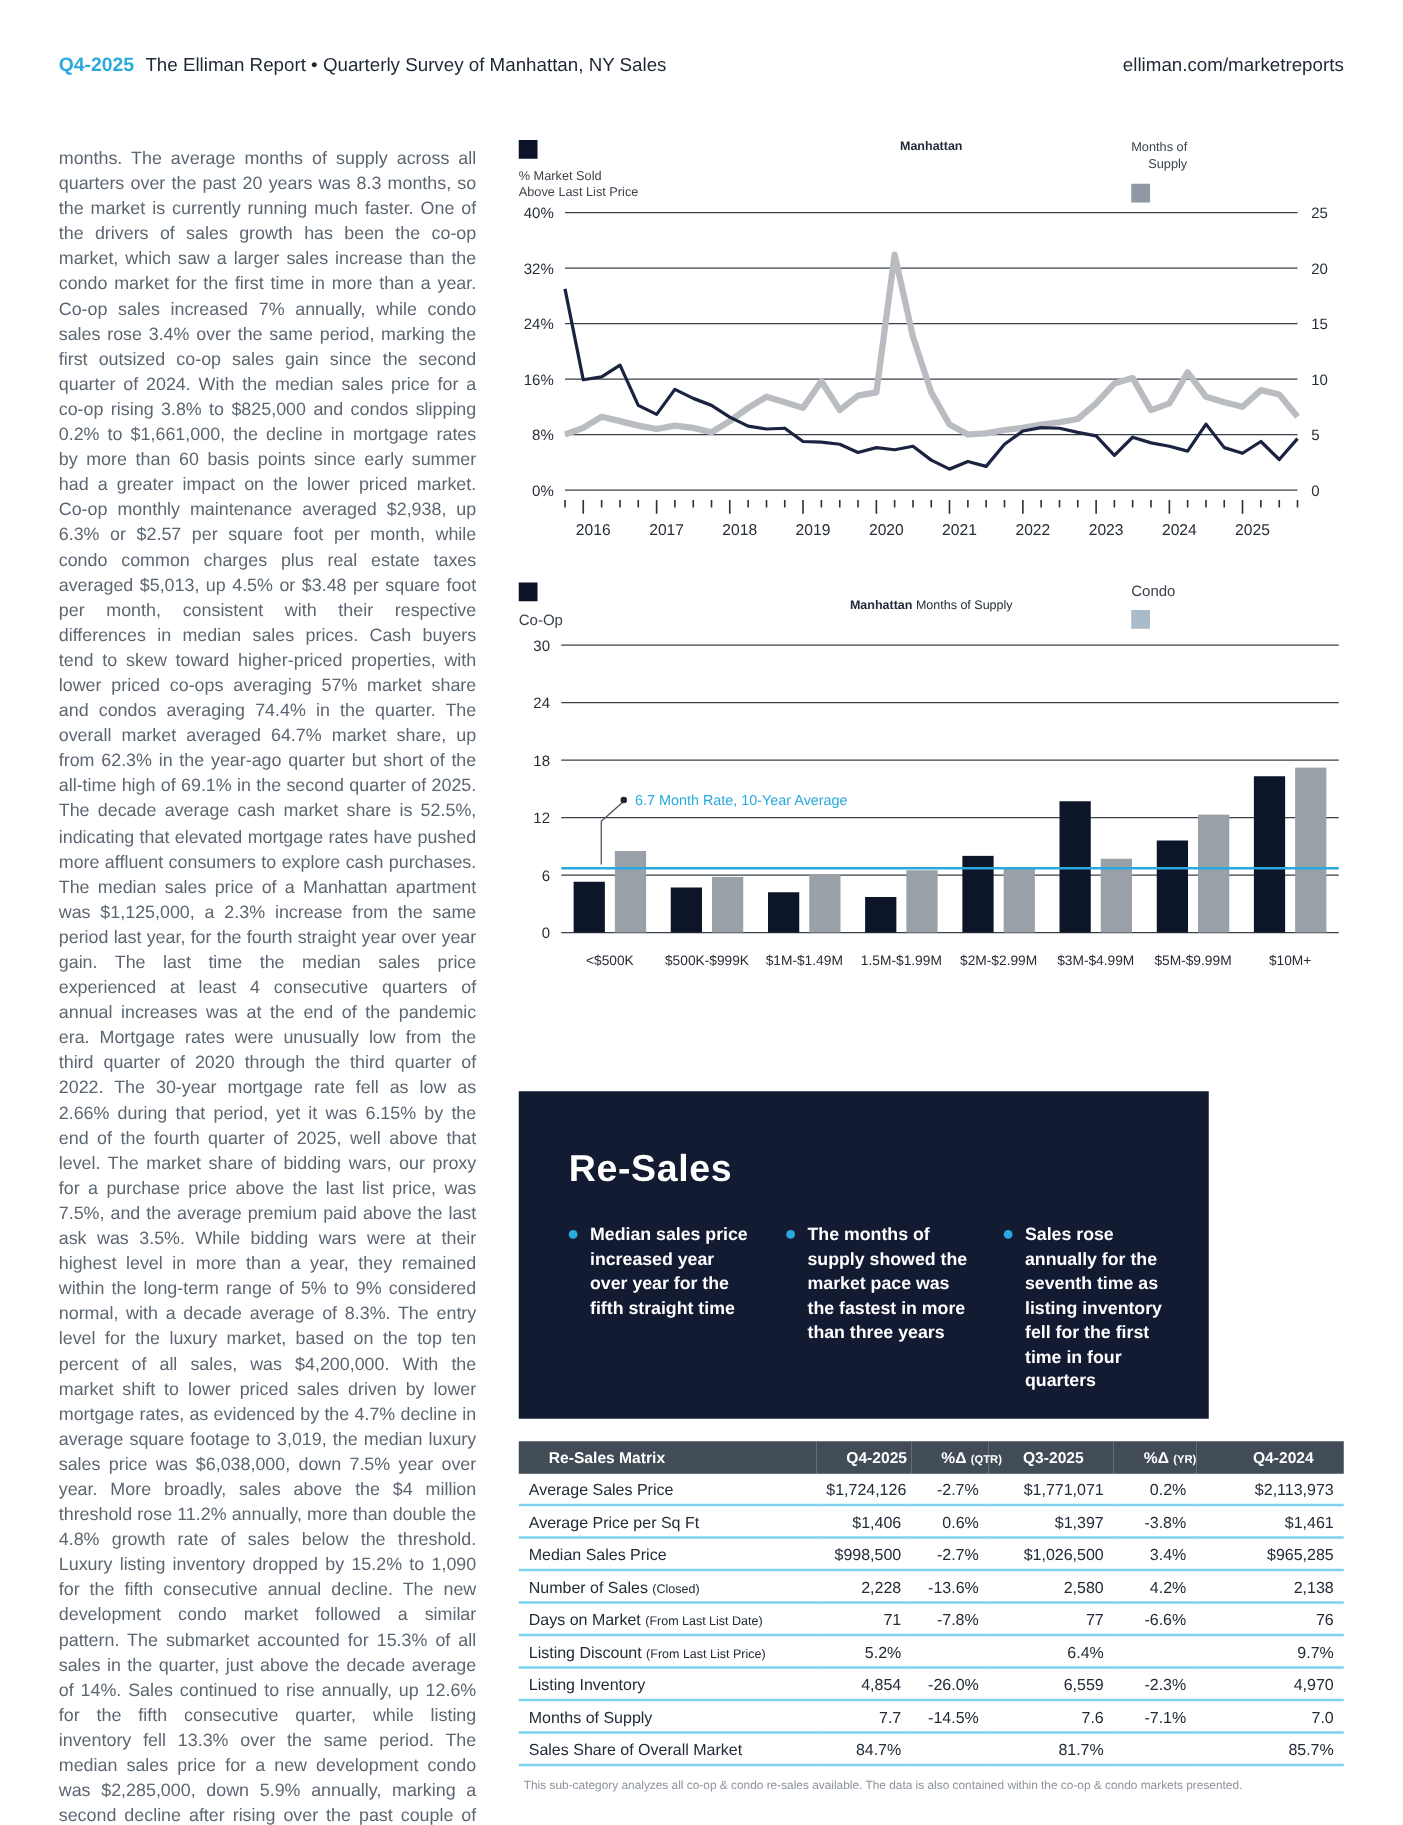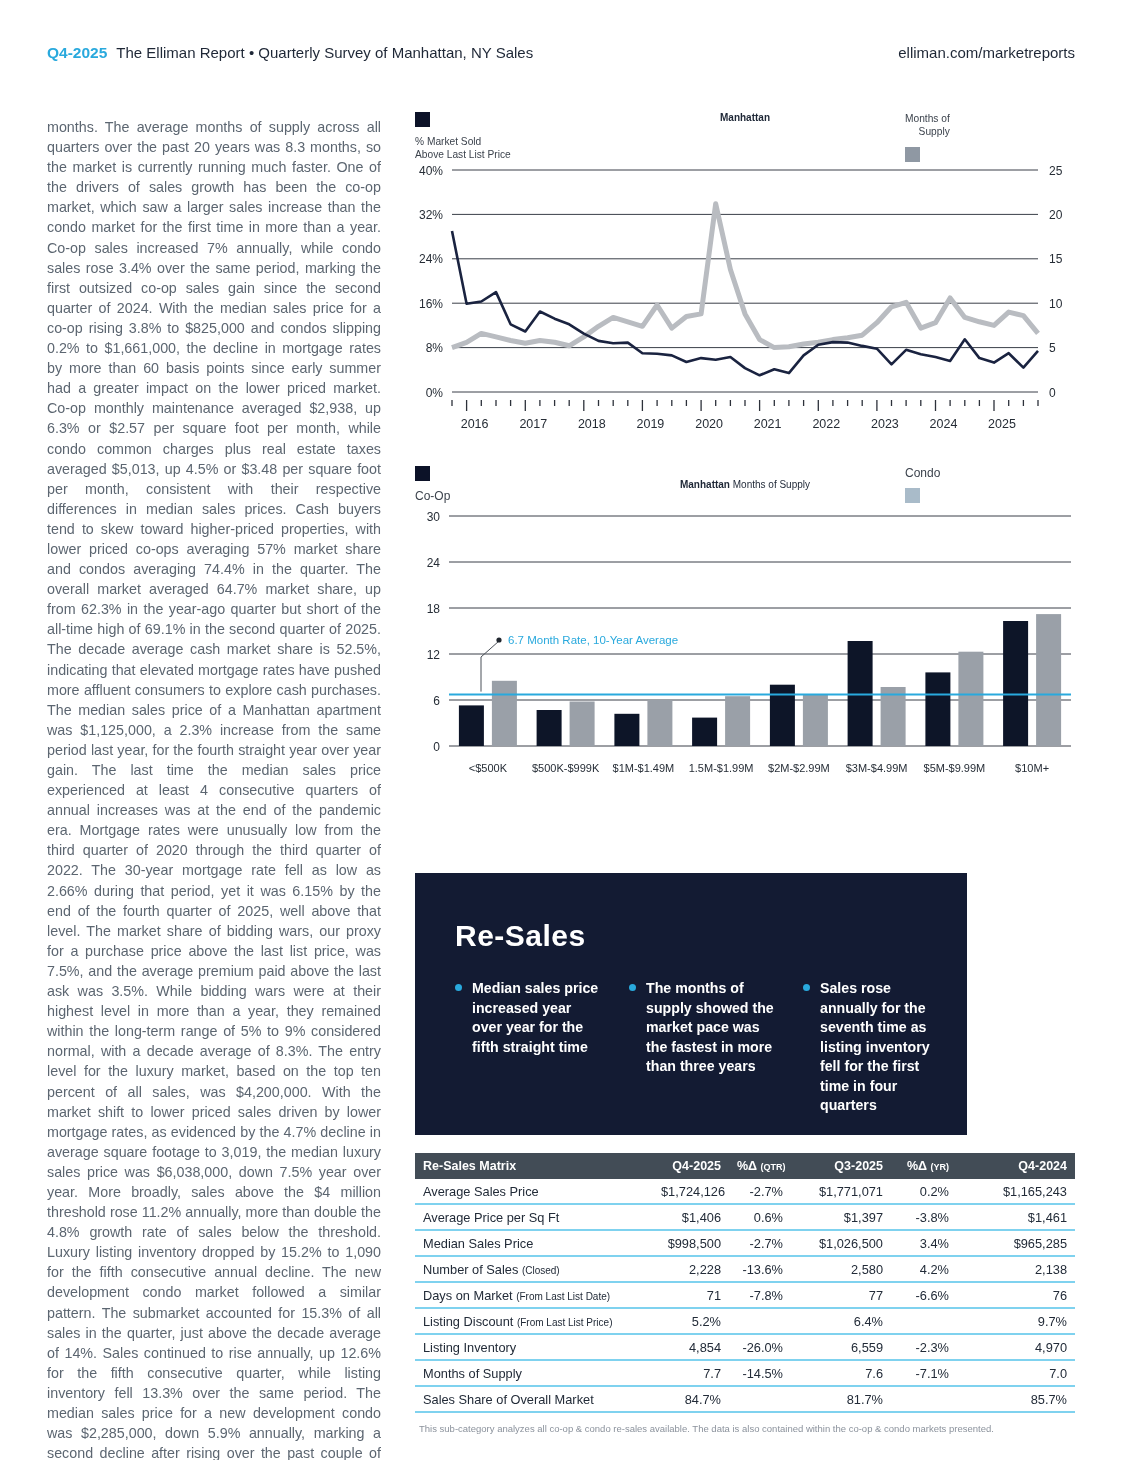--- a/index.html
+++ b/index.html
@@ -43,21 +43,21 @@
   .panel{position:absolute;left:0;top:761px;width:552px;height:262px;background:#131b33;}
   .panel h2{margin:46px 0 0 40px;color:#ffffff;font-size:30px;letter-spacing:.5px;}
   .bullets{display:flex;gap:26px;margin:26px 16px 0 40px;}
   .bullet{display:flex;flex:1;}
   .dot{width:7px;height:7px;border-radius:50%;background:#29a9dd;margin-top:5px;flex:none;}
   .bullet p{margin:0 0 0 10px;color:#ffffff;font-weight:bold;font-size:14.2px;line-height:19.5px;}
 
   
   .tablewrap{position:absolute;left:0;top:1041px;width:660px;}
   table{width:100%;border-collapse:collapse;table-layout:fixed;}
-  thead th{background:#424c56;color:#ffffff;font-size:12.5px;font-weight:bold;padding:6px 8px;text-align:right;white-space:nowrap;}
+  thead th{background:#424c56;color:#ffffff;font-size:12.5px;font-weight:bold;padding:6px 24px;text-align:right;white-space:nowrap;}
   th.c-label{text-align:left;}
   .thnote{font-size:9px;font-weight:bold;}
   tbody td{padding:4.5px 8px;font-size:12.8px;color:#222b38;text-align:right;border-bottom:2px solid #7fd2ef;white-space:nowrap;}
   tbody td.c-label{text-align:left;}
   .rnote{font-size:10px;}
   .footnote{font-size:9.5px;color:#8b929c;margin:10px 0 0 4px;}
 </style>
 </head>
 <body>
 
@@ -257,21 +257,21 @@
             <th>Q4-2024</th>
           </tr>
         </thead>
         <tbody id="resales-tbody">
             <tr>
               <td class="c-label">Average Sales Price</td>
               <td class="c-num">$1,724,126</td>
               <td class="c-num">-2.7%</td>
               <td class="c-num">$1,771,071</td>
               <td class="c-num">0.2%</td>
-              <td class="c-num">$1,165,243</td>
+              <td class="c-num">$2,113,973</td>
             </tr>
             <tr>
               <td class="c-label">Average Price per Sq Ft</td>
               <td class="c-num">$1,406</td>
               <td class="c-num">0.6%</td>
               <td class="c-num">$1,397</td>
               <td class="c-num">-3.8%</td>
               <td class="c-num">$1,461</td>
             </tr>
             <tr>

